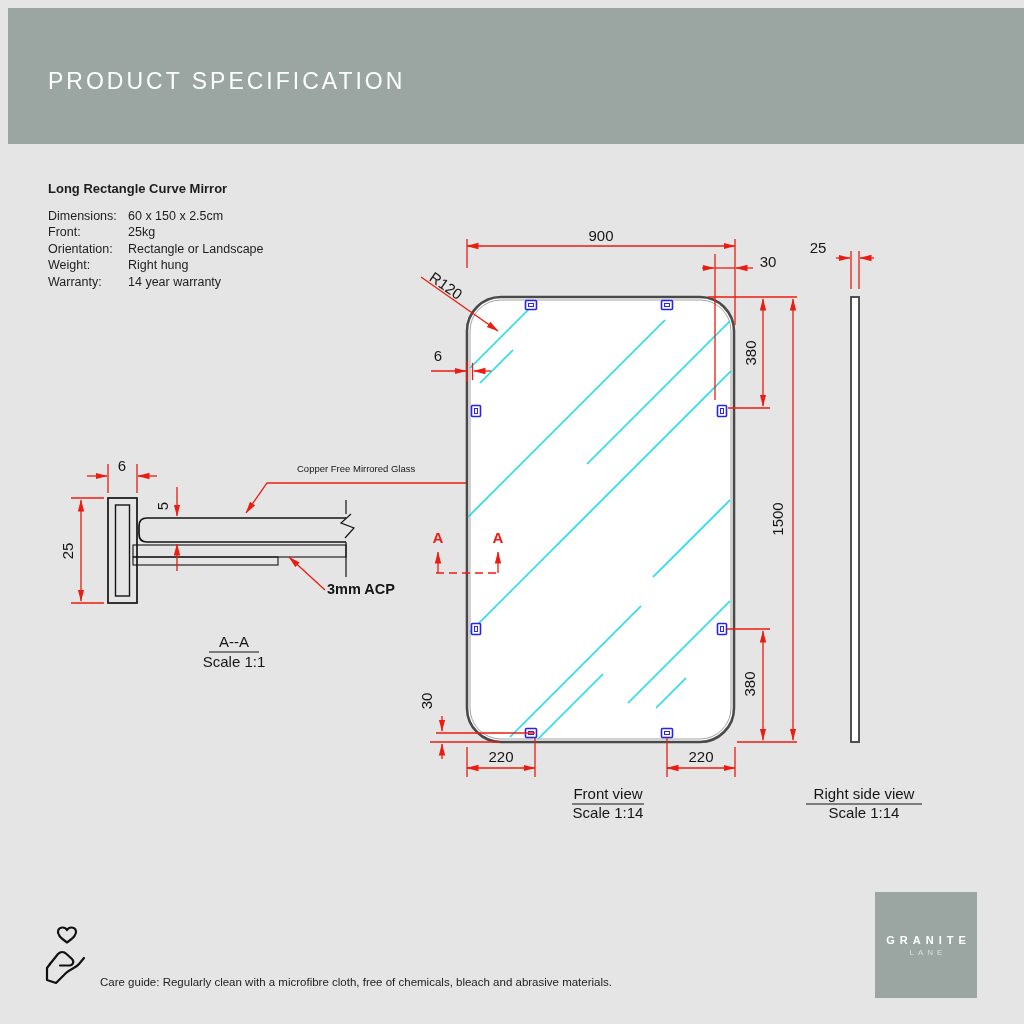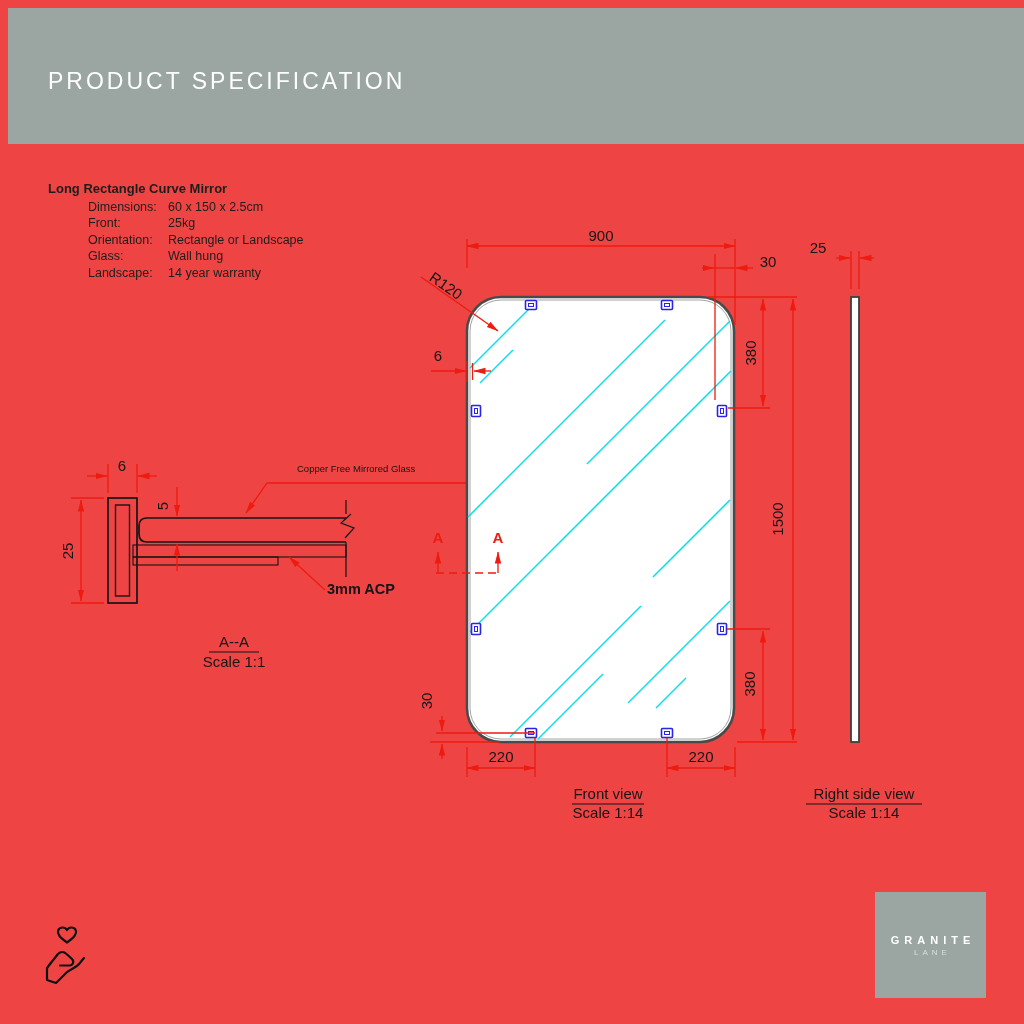--- a/index.html
+++ b/index.html
@@ -1,47 +1,47 @@
 <!DOCTYPE html>
 <html style="--header-bg: #9ba6a3; --dimension-red: #ee1b10; --glass-cyan: #0adee8; --acp-magenta: #ee22ee; --clip-blue: #2a23e8; --outline-gray: #4a4a4a;"><head>
 <meta charset="utf-8">
 <style>
   html,body{margin:0;padding:0;background:#fff;}
-  #page{position:relative;width:1024px;height:1024px;background:#ef4444;overflow:hidden;
+  #page{position:relative;width:1024px;height:1024px;background:#e5e5e5;overflow:hidden;
         font-family:"Liberation Sans",sans-serif;}
   
   .header-band{position:absolute;left:8px;top:8px;right:0;height:136px;background:var(--header-bg);}
   .header-title{position:absolute;left:40px;top:60px;color:#fff;font-size:23px;font-weight:400;
         letter-spacing:3px;font-family:"Liberation Sans",sans-serif;}
   
   .spec-block{position:absolute;left:48px;top:181px;color:#1d1d1d;font-size:12.5px;line-height:16.5px;}
-  .spec-title{font-weight:bold;font-size:13px;margin-bottom:1px;}
+  .spec-title{font-weight:bold;font-size:13px;margin-bottom:10px;}
   .spec-row{white-space:nowrap;}
-  .spec-label{display:inline-block;width:80px;margin-left:40px;}
+  .spec-label{display:inline-block;width:80px;}
   
   svg.drawing{position:absolute;left:0;top:0;}
   .dim{stroke:var(--dimension-red);stroke-width:1.3;fill:none;}
   .dim-dash{stroke:var(--dimension-red);stroke-width:1.3;fill:none;stroke-dasharray:8 5;}
   .red-fill{fill:var(--dimension-red);}
   .red-text{fill:var(--dimension-red);font:600 15px "Liberation Sans",sans-serif;}
   .outline{stroke:var(--outline-gray);fill:#fff;}
   .blk{stroke:#151515;fill:none;}
   .cyanline{stroke:var(--glass-cyan);stroke-width:1.5;fill:none;}
   .clip-stroke{stroke:var(--clip-blue);fill:none;}
   .clip-bg{fill:#fff;stroke:var(--clip-blue);}
   .dnum{font:15px "Liberation Sans",sans-serif;fill:#151515;}
   .tinylabel{font:9.5px "Liberation Sans",sans-serif;fill:#151515;}
   .acplabel{font:600 14.5px "Liberation Sans",sans-serif;fill:#151515;}
   .vtitle{font:15px "Liberation Sans",sans-serif;fill:#151515;}
   .rule{stroke:#151515;stroke-width:1.2;}
   
   .care-icon{position:absolute;left:42px;top:922px;}
   .care-text{position:absolute;left:100px;top:976px;font-size:11.5px;color:#222;}
   
-  .logo-box{position:absolute;left:875px;top:892px;width:111px;height:106px;background:var(--header-bg);
+  .logo-box{position:absolute;left:875px;top:892px;width:102px;height:106px;background:var(--header-bg);
         text-align:center;}
   .logo-main{margin-top:42px;font-size:11px;font-weight:600;letter-spacing:5px;color:#fff;text-indent:5px;}
   .logo-sub{margin-top:2px;font-size:8px;letter-spacing:4px;color:#d9dfdd;text-indent:4px;}
 </style>
 </head>
 <body>
 
 <div id="page">
 
   <div class="header-band">
@@ -53,24 +53,24 @@
     <div class="spec-row">
       <span class="spec-label">Dimensions:</span><span>60 x 150 x 2.5cm</span>
     </div>
     <div class="spec-row">
       <span class="spec-label">Front:</span><span>25kg</span>
     </div>
     <div class="spec-row">
       <span class="spec-label">Orientation:</span><span>Rectangle or Landscape</span>
     </div>
     <div class="spec-row">
-      <span class="spec-label">Glass:</span><span>Wall hung</span>
-    </div>
-    <div class="spec-row">
-      <span class="spec-label">Landscape:</span><span>14 year warranty</span>
+      <span class="spec-label">Weight:</span><span>Right hung</span>
+    </div>
+    <div class="spec-row">
+      <span class="spec-label">Warranty:</span><span>14 year warranty</span>
     </div>
   </div>
 
   <svg class="drawing" width="1024" height="1024" viewBox="0 0 1024 1024">
     <defs>
       <marker id="arw" viewBox="0 0 12 8" refX="11.5" refY="4" markerWidth="12" markerHeight="8" orient="auto-start-reverse" markerUnits="userSpaceOnUse">
         <path d="M0,0.8 L12,4 L0,7.2 Z" class="red-fill"></path>
       </marker>
       <pattern id="hatchBlack" patternUnits="userSpaceOnUse" width="5.5" height="5.5" patternTransform="rotate(45)">
         <rect width="5.5" height="5.5" fill="#fff"></rect>
@@ -286,19 +286,20 @@
       <line x1="806" y1="804" x2="922" y2="804" class="rule"></line>
       <text x="864" y="818" text-anchor="middle" class="vtitle">Scale 1:14</text>
     </g>
   </svg>
 
   <svg class="care-icon" width="50" height="64" viewBox="0 0 50 64">
     <path d="M25 8 C23 4.5, 17 4.5, 16 9 C15 12.5, 18.5 16, 25 20.5 C31.5 16, 35 12.5, 34 9 C33 4.5, 27 4.5, 25 8 Z" fill="none" stroke="#111" stroke-width="2.2" stroke-linejoin="round"></path>
     <path d="M8 42 L16 32 C18.5 29.5, 22 29.5, 24.5 32 L30 37 C32.5 39.5, 31 43.5, 27.5 43.5 L18 43.5" fill="none" stroke="#111" stroke-width="2.2" stroke-linecap="round" stroke-linejoin="round"></path>
     <path d="M8 42 L5 46 L5 58 L14 61 L24 51 C28 47, 34 46, 37 42 L42 36" fill="none" stroke="#111" stroke-width="2.2" stroke-linecap="round" stroke-linejoin="round"></path>
   </svg>
+  <div class="care-text">Care guide:  Regularly clean with a microfibre cloth, free of chemicals, bleach and abrasive materials.</div>
 
   <div class="logo-box">
     <div class="logo-main">GRANITE</div>
     <div class="logo-sub">LANE</div>
   </div>
 
 </div>
 
 </body></html>

